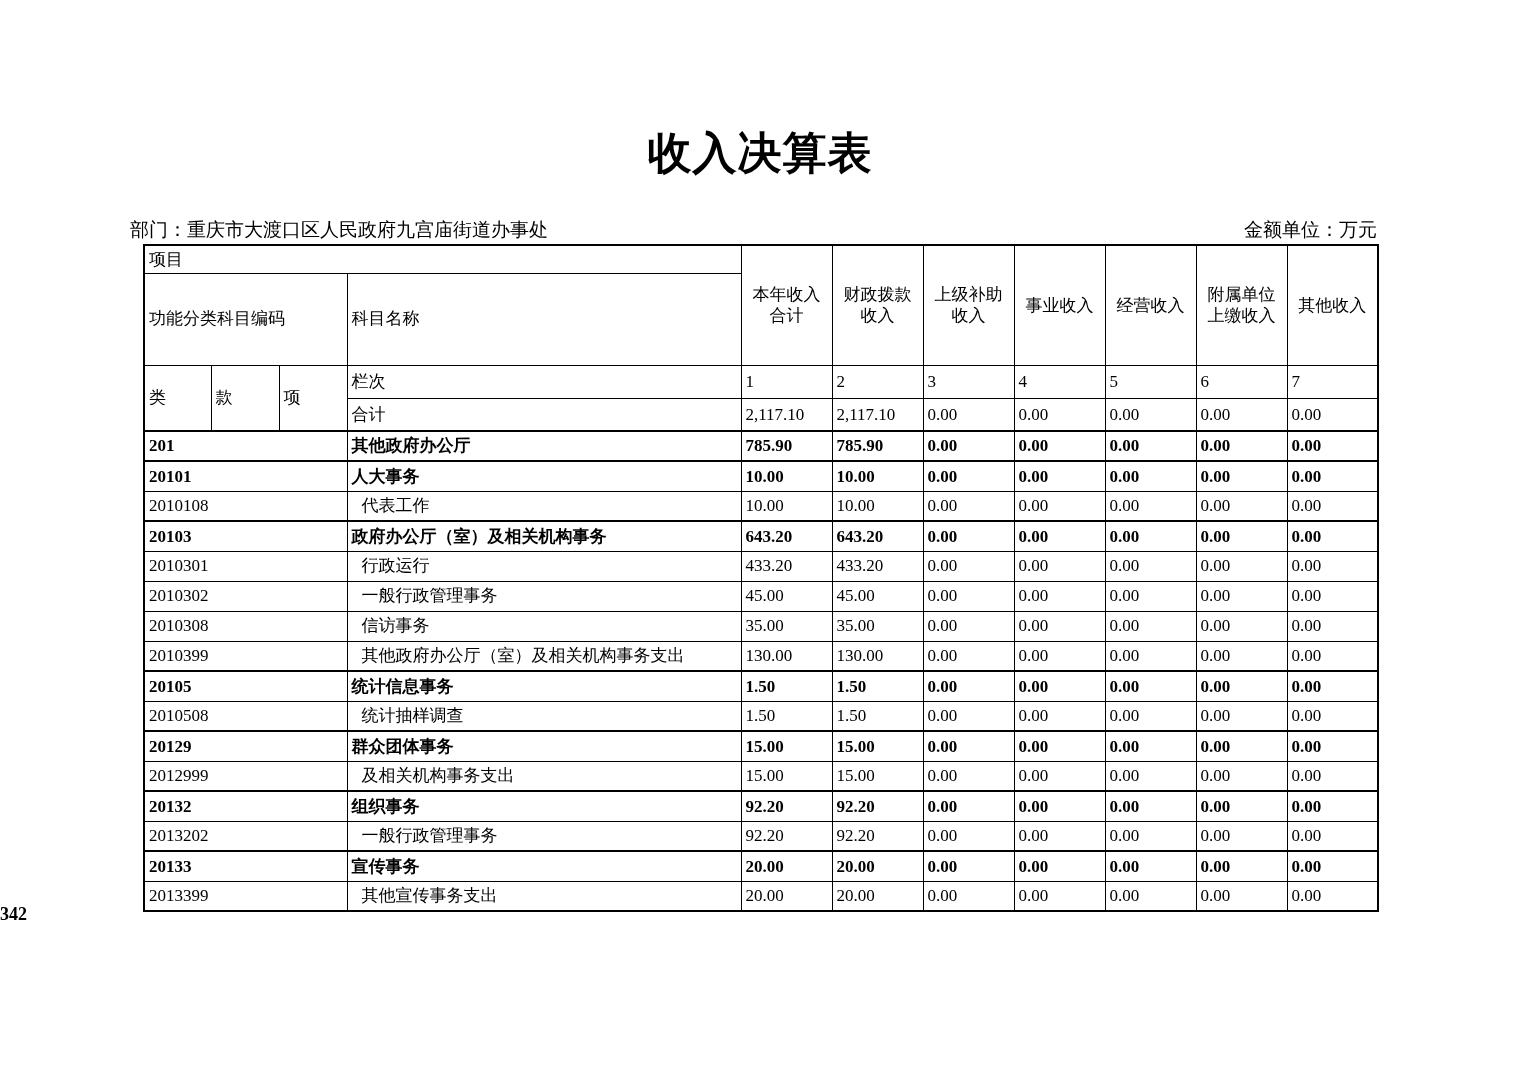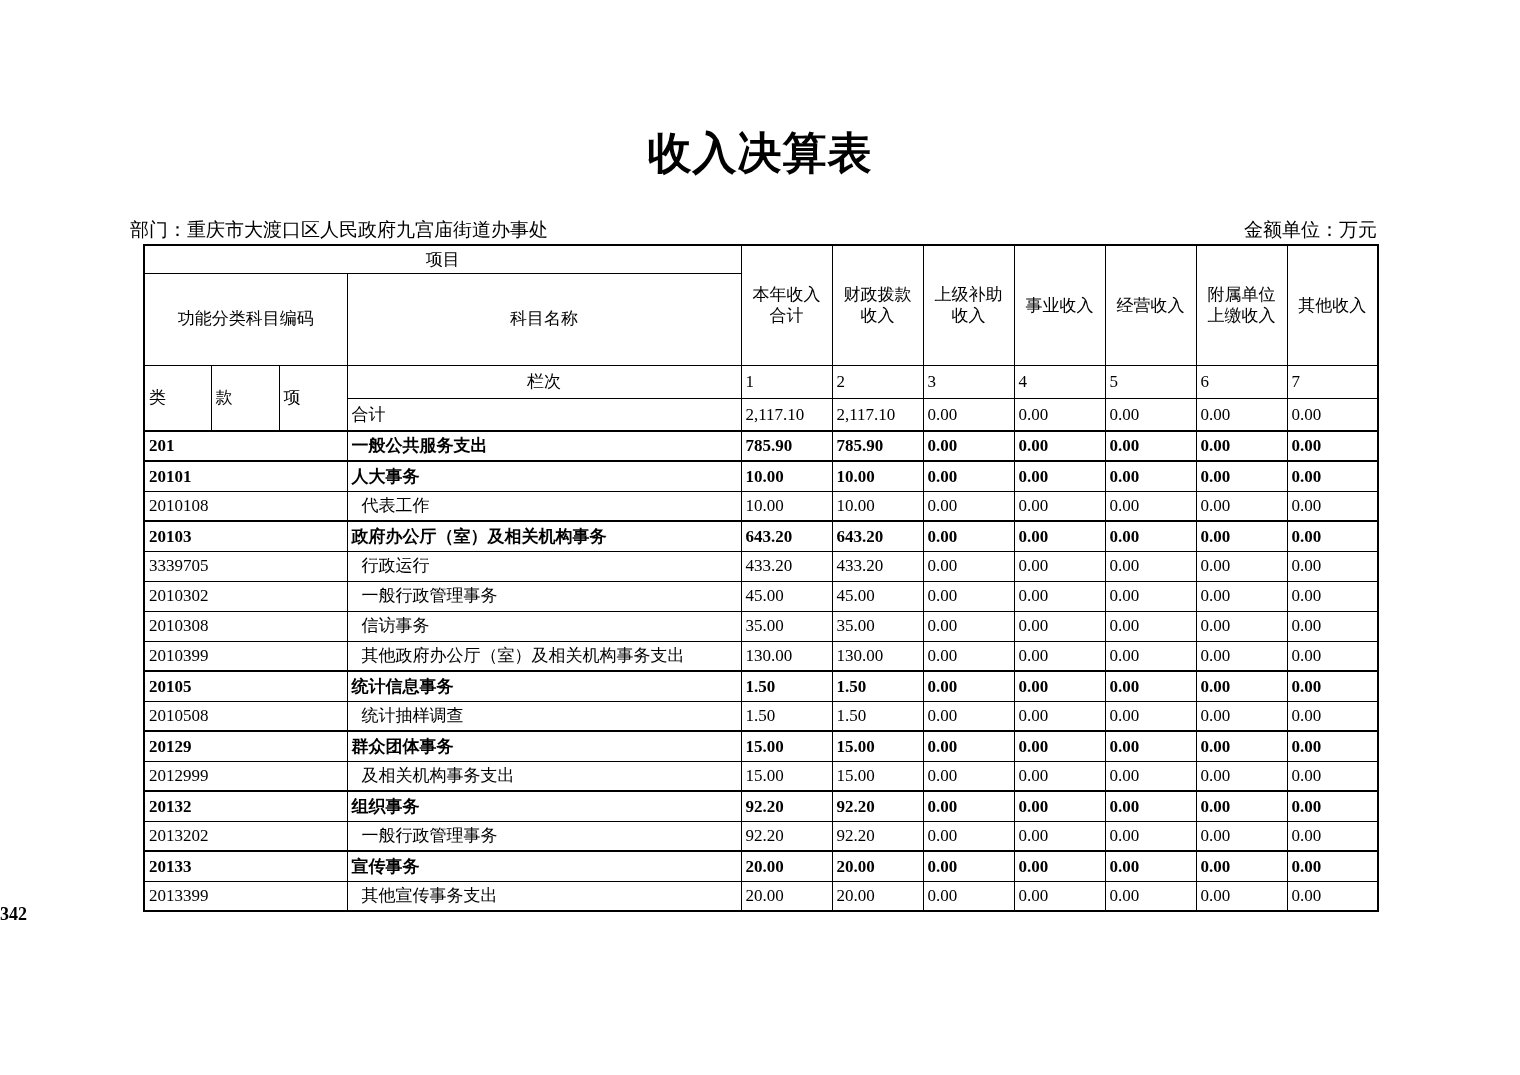--- a/index.html
+++ b/index.html
@@ -43,21 +43,21 @@
   .fin-table td, .fin-table th {
     border: 1px solid #000;
     font-size: 17px;
     font-weight: normal;
     padding: 0 4px;
     vertical-align: middle;
     text-align: left;
     overflow: hidden;
     line-height: 1.25;
   }
-  .fin-table .center { text-align: center; }
+  .fin-table .center { text-align: left; }
   .fin-table .value-col-header {
     white-space: pre-line;
     text-align: center;
   }
   tr.h-item   { height: 28px; }
   tr.h-group  { height: 92px; }
   tr.h-lanci  { height: 33px; }
   tr.h-total  { height: 33px; }
   tr.data-row { height: 30px; }
   tr.bold-row td { font-weight: bold; }
@@ -136,21 +136,21 @@
         <td>0.00</td>
         <td>0.00</td>
         <td>0.00</td>
         <td>0.00</td>
         <td>0.00</td>
       </tr>
     </thead>
     <tbody>
         <tr class="data-row bold-row">
           <td colspan="3">201</td>
-          <td class="name-cell">一般公共服务支出</td>
+          <td class="name-cell">其他政府办公厅</td>
           <td>785.90</td>
           <td>785.90</td>
           <td>0.00</td>
           <td>0.00</td>
           <td>0.00</td>
           <td>0.00</td>
           <td>0.00</td>
         </tr>
         <tr class="data-row bold-row">
           <td colspan="3">20101</td>
@@ -179,21 +179,21 @@
           <td class="name-cell">政府办公厅（室）及相关机构事务</td>
           <td>643.20</td>
           <td>643.20</td>
           <td>0.00</td>
           <td>0.00</td>
           <td>0.00</td>
           <td>0.00</td>
           <td>0.00</td>
         </tr>
         <tr class="data-row">
-          <td colspan="3">3339705</td>
+          <td colspan="3">2010301</td>
           <td class="name-cell indented">行政运行</td>
           <td>433.20</td>
           <td>433.20</td>
           <td>0.00</td>
           <td>0.00</td>
           <td>0.00</td>
           <td>0.00</td>
           <td>0.00</td>
         </tr>
         <tr class="data-row">

